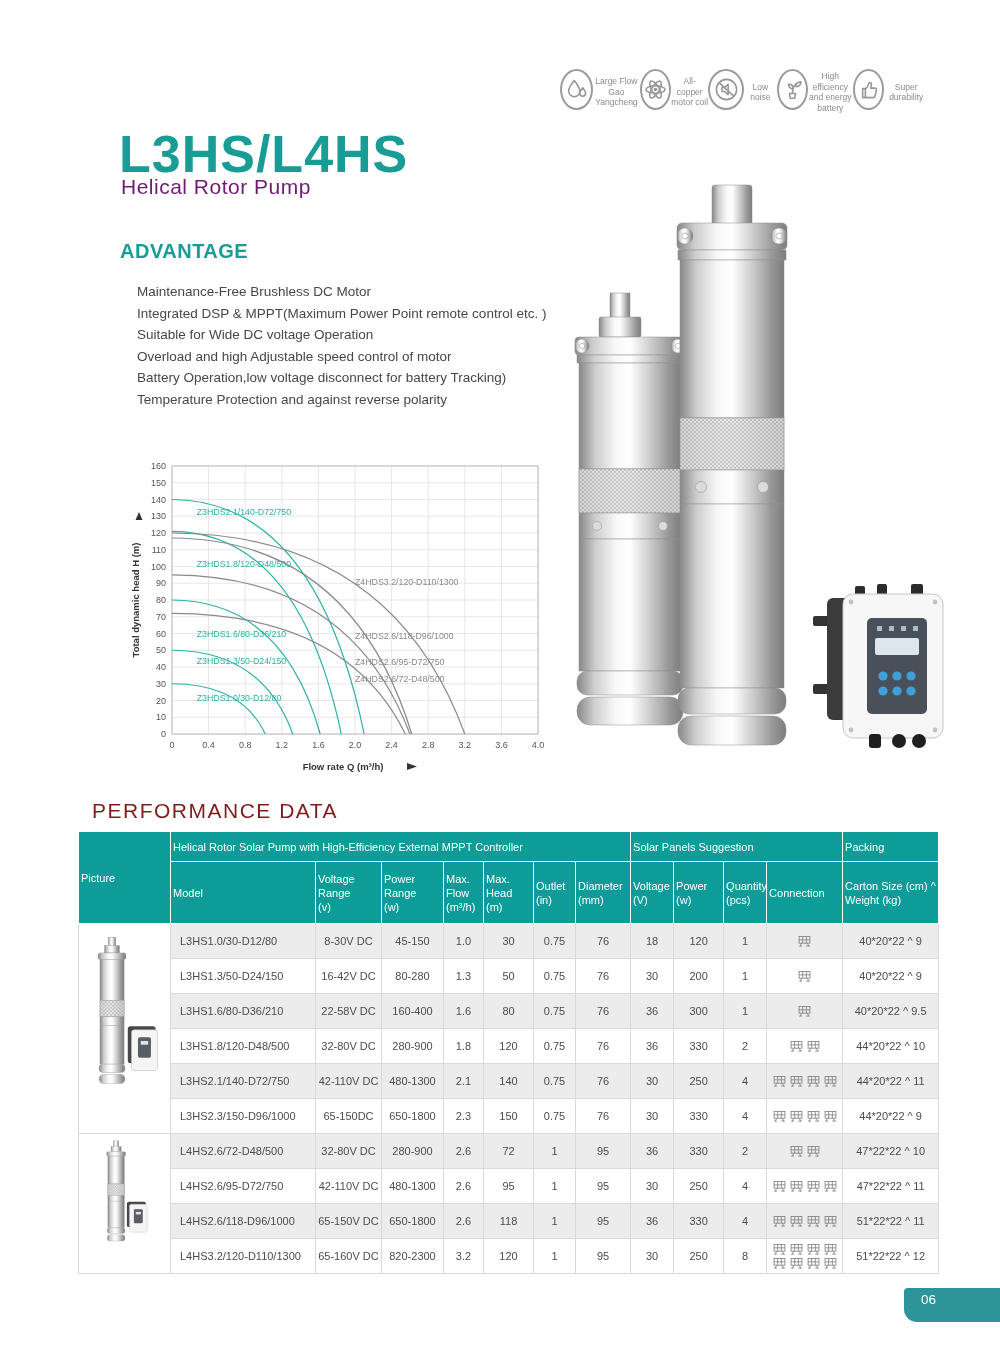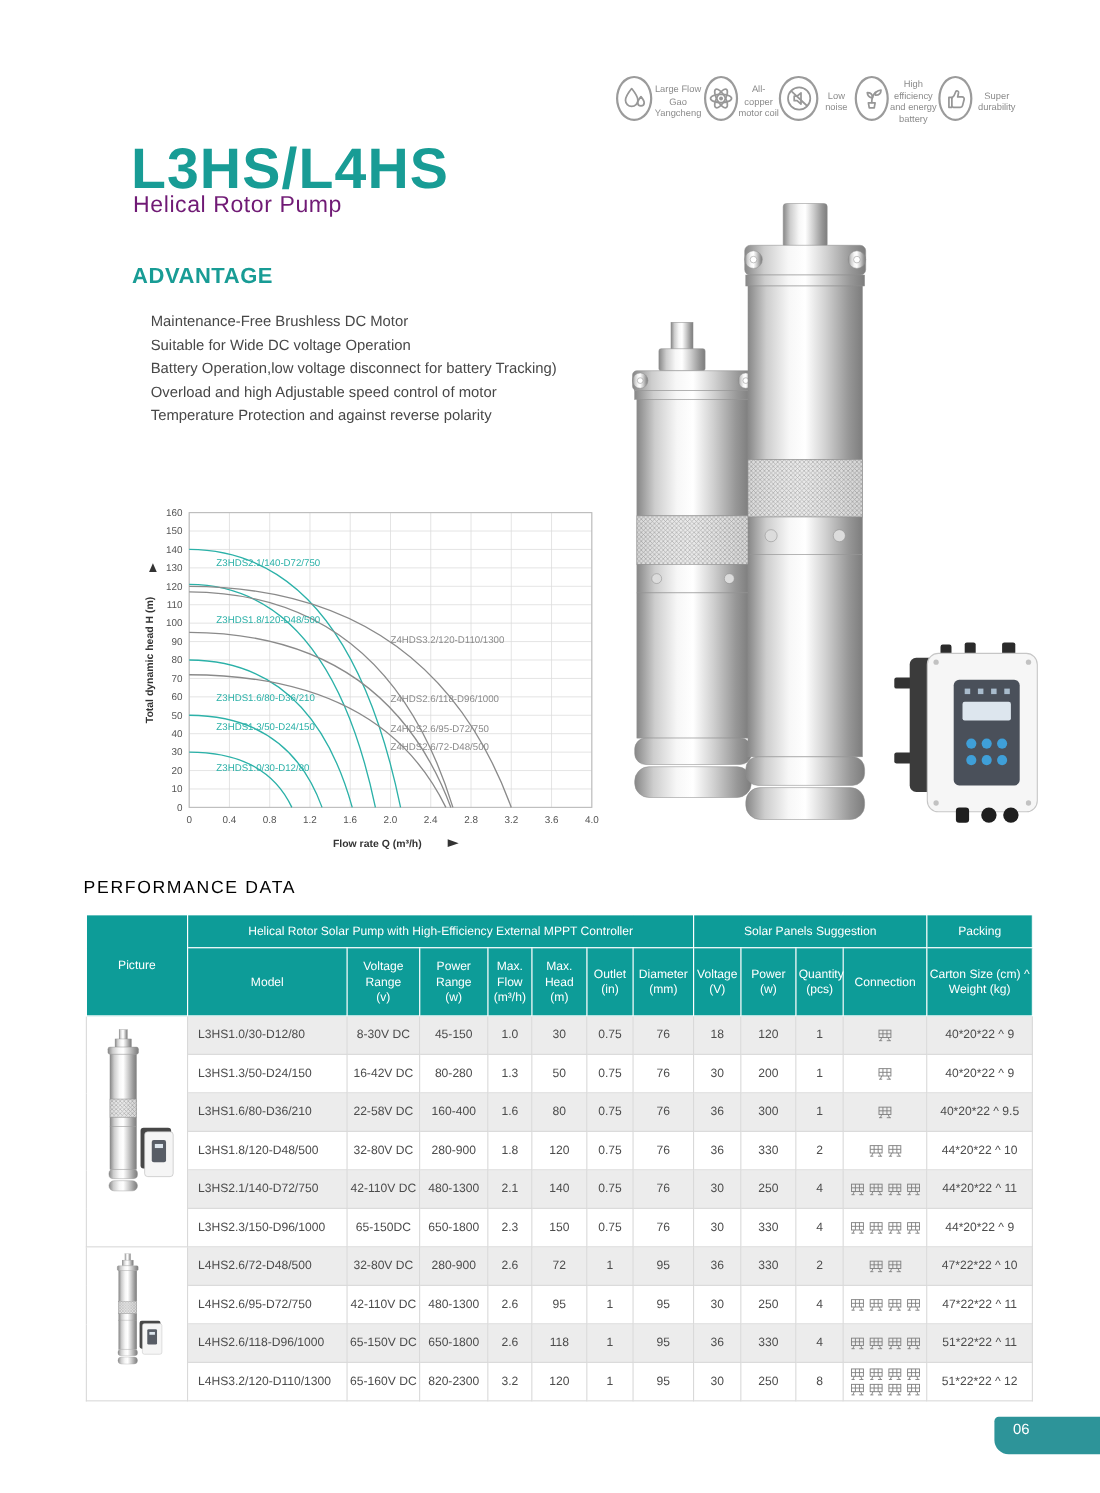--- a/index.html
+++ b/index.html
@@ -24,26 +24,26 @@
   .adv-head { position:absolute; left:120px; top:240px; font-size:20px; font-weight:bold; color:#189c95; letter-spacing:0.5px; }
   .adv-list { position:absolute; left:121px; top:265px; font-size:13.5px; color:#474747; line-height:21.5px; list-style:none; margin:16px; padding:0; }
 
   
   .chart { position:absolute; left:128px; top:452px; }
 
   
   .hero { position:absolute; left:555px; top:168px; }
 
   
-  .perf-title { position:absolute; left:76px; top:799px; font-size:16px; color:#000000; letter-spacing:1.5px; }
+  .perf-title { position:absolute; left:92px; top:799px; font-size:21px; color:#7f1d1d; letter-spacing:1.5px; }
   .perf-wrap  { position:absolute; left:78px; top:831px; }
   table.perf { border-collapse:collapse; table-layout:fixed; width:860px; font-size:11px; color:#4c4c4c; }
   table.perf th {
     background:#0d9c98; color:#ffffff; font-weight:400; border:1px solid #ffffff;
-    font-size:11px; padding:1px 2px; text-align:center;
+    font-size:11px; padding:1px 2px; text-align:left;
   }
   tr.gh th { height:30px; }
   tr.sh th { height:62px; white-space:pre-line; line-height:14px; }
   table.perf td {
     border:1px solid #d9d9d9; text-align:center; height:35px; background:#ffffff; padding:1px 2px;
   }
   tr.stripe td { background:#ececec; }
   table.perf td.pic { background:#ffffff; vertical-align:middle; text-align:center; }
   table.perf td.model { text-align:left; padding-left:9px; }
   td.conn .icons { display:flex; flex-wrap:wrap; justify-content:center; align-items:center; gap:1px 2px; max-width:72px; margin:0 auto; }
@@ -108,23 +108,24 @@
       </div>
       <div class="f-label">Super durability</div>
     </div>
   </div>
 
 <div class="title">L3HS/L4HS</div>
 <div class="subtitle">Helical Rotor Pump</div>
 <div class="adv-head">ADVANTAGE</div>
 <ul class="adv-list">
     <li>Maintenance-Free Brushless DC Motor</li>
+    <li>Integrated DSP &amp; MPPT(Maximum Power Point remote control etc. )</li>
     <li>Suitable for Wide DC voltage Operation</li>
+    <li>Overload and high Adjustable speed control of motor</li>
     <li>Battery Operation,low voltage disconnect for battery  Tracking)</li>
-    <li>Overload and high Adjustable speed control of motor</li>
     <li>Temperature Protection and against reverse polarity</li>
   </ul>
 
 <div class="chart"><svg width="424" height="334" viewBox="0 0 424 334" font-family="Liberation Sans, sans-serif">
      <g stroke="#dcdcdc" stroke-width="0.7">
         <line x1="44" y1="14" x2="44" y2="282"></line>
         <line x1="80.6" y1="14" x2="80.6" y2="282"></line>
         <line x1="117.2" y1="14" x2="117.2" y2="282"></line>
         <line x1="153.8" y1="14" x2="153.8" y2="282"></line>
         <line x1="190.4" y1="14" x2="190.4" y2="282"></line>

